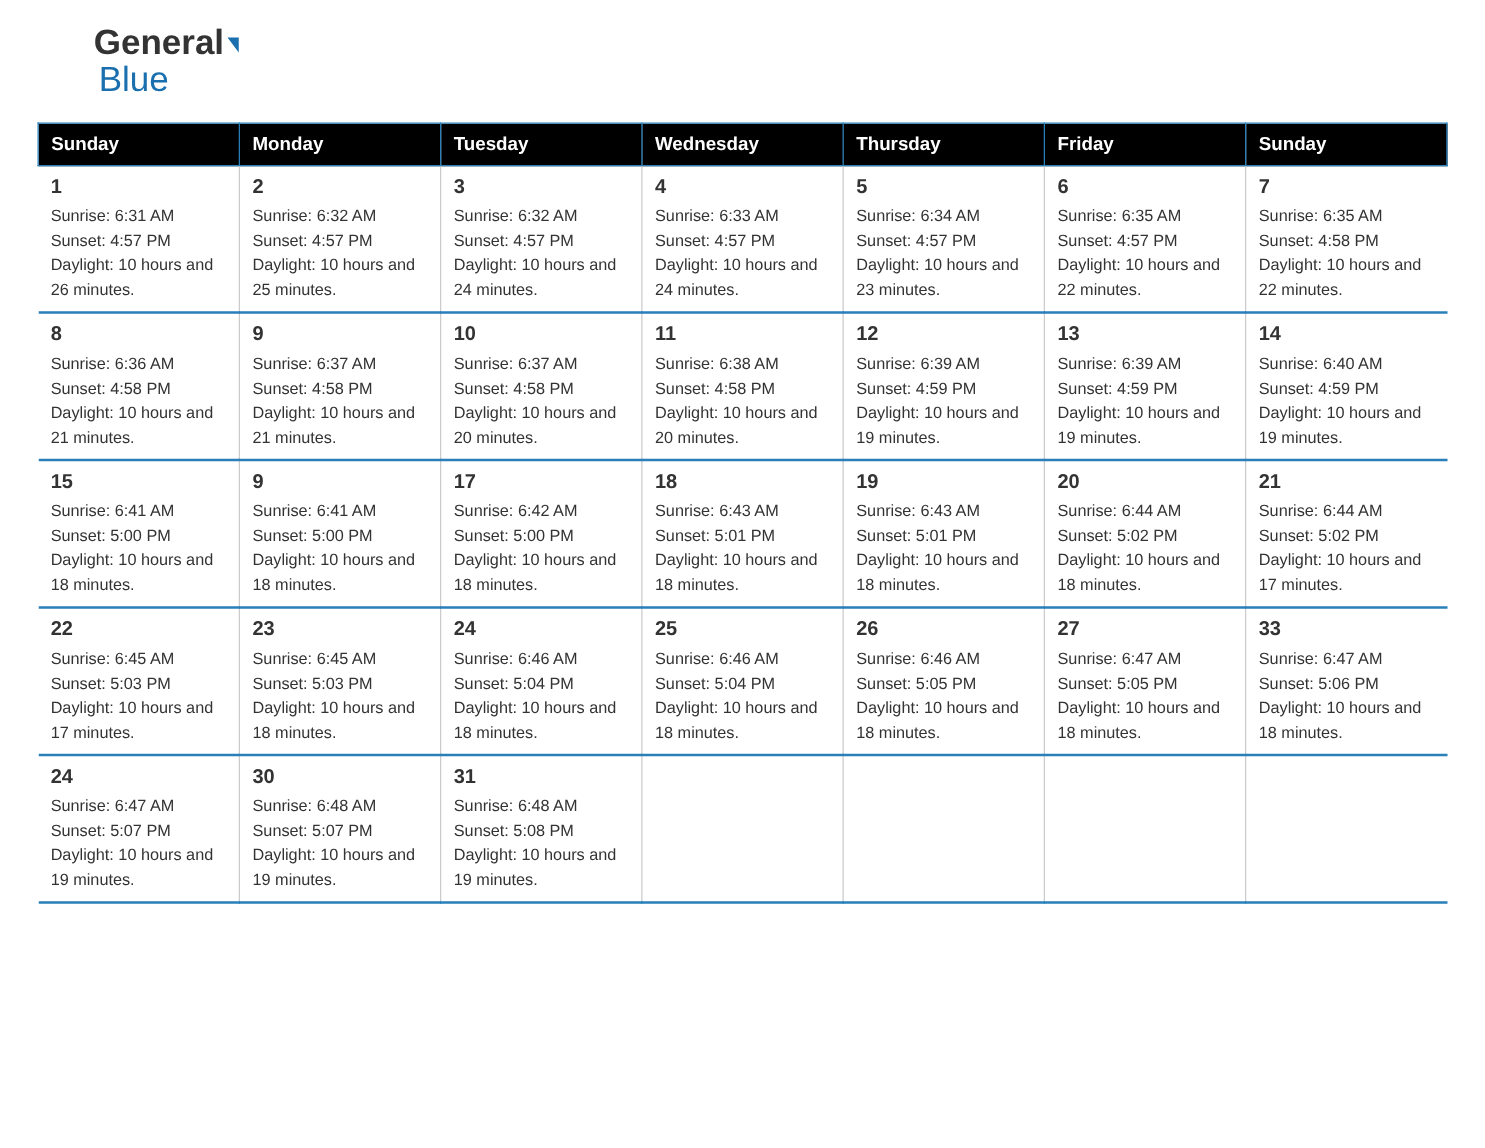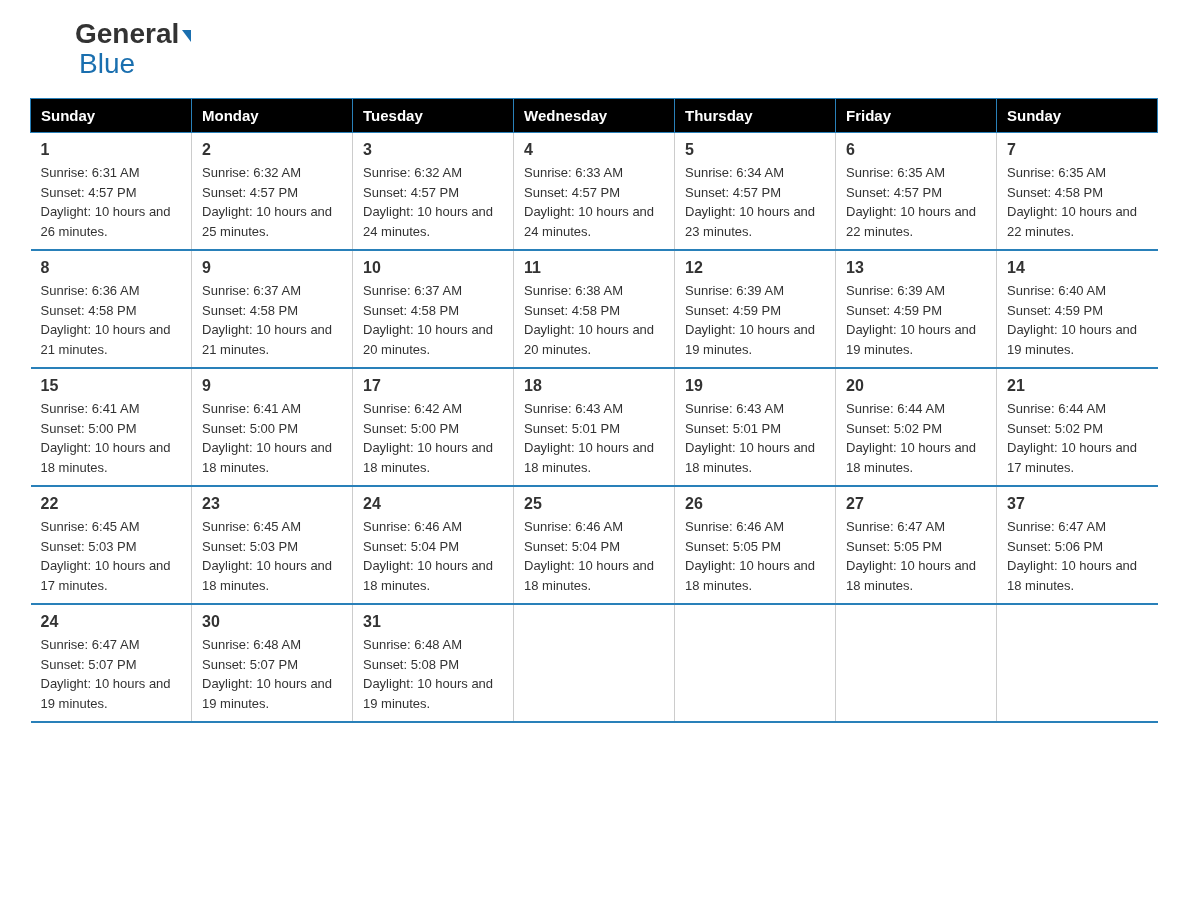--- a/index.html
+++ b/index.html
@@ -229,21 +229,21 @@
         </td>
         <td>
           <span class="day-number">26</span>
           <div class="day-info">Sunrise: 6:46 AM<br>Sunset: 5:05 PM<br>Daylight: 10 hours and 18 minutes.</div>
         </td>
         <td>
           <span class="day-number">27</span>
           <div class="day-info">Sunrise: 6:47 AM<br>Sunset: 5:05 PM<br>Daylight: 10 hours and 18 minutes.</div>
         </td>
         <td>
-          <span class="day-number">37</span>
+          <span class="day-number">33</span>
           <div class="day-info">Sunrise: 6:47 AM<br>Sunset: 5:06 PM<br>Daylight: 10 hours and 18 minutes.</div>
         </td>
       </tr>
       <tr>
         <td>
           <span class="day-number">24</span>
           <div class="day-info">Sunrise: 6:47 AM<br>Sunset: 5:07 PM<br>Daylight: 10 hours and 19 minutes.</div>
         </td>
         <td>
           <span class="day-number">30</span>

